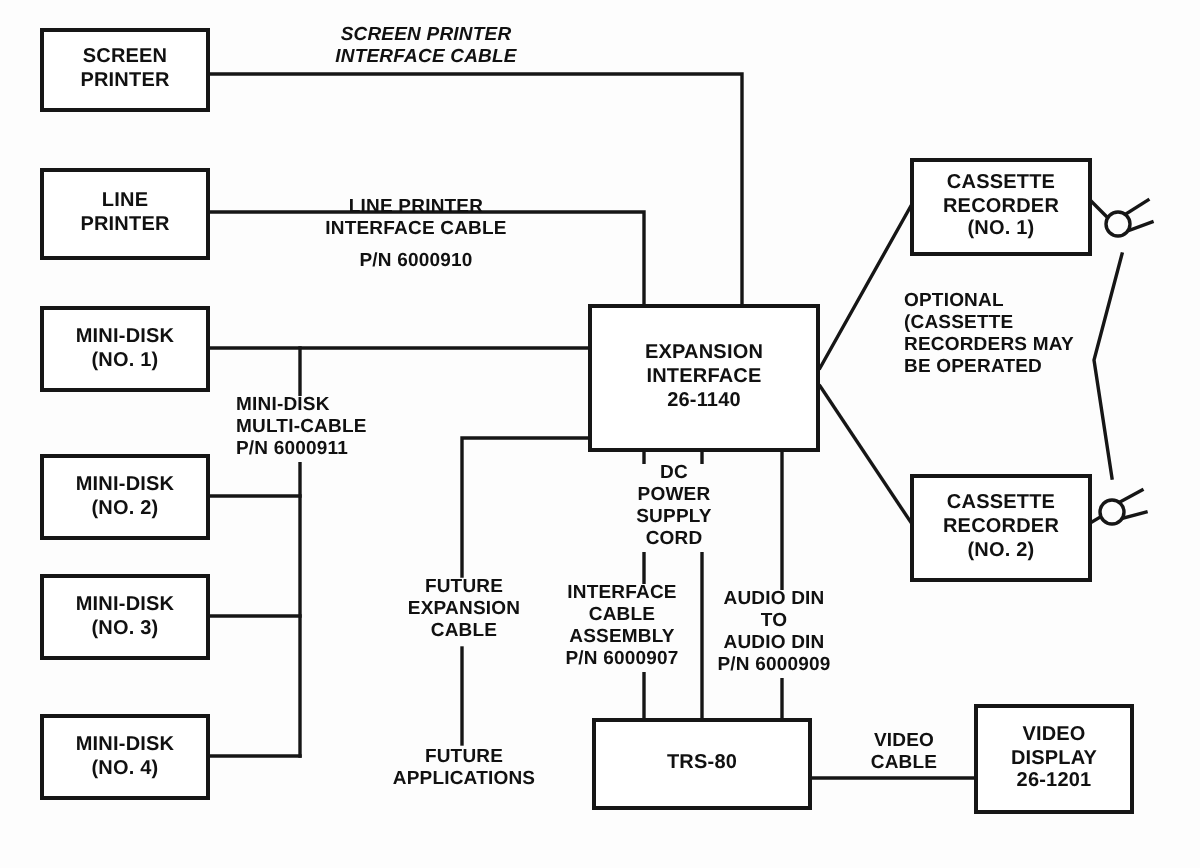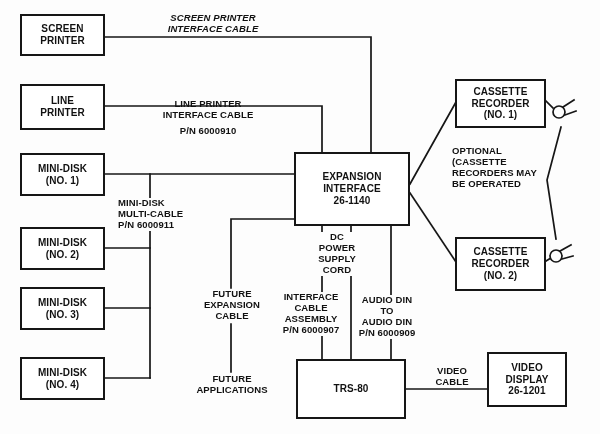--- a/index.html
+++ b/index.html
@@ -88,21 +88,21 @@
   <div class="box" style="left:455px; top:79px; width:91px; height:49px;">
       <span class="ln">CASSETTE</span>
       <span class="ln">RECORDER</span>
       <span class="ln">(NO. 1)</span>
     </div>
   <div class="box" style="left:455px; top:237px; width:91px; height:54px;">
       <span class="ln">CASSETTE</span>
       <span class="ln">RECORDER</span>
       <span class="ln">(NO. 2)</span>
     </div>
-  <div class="box" style="left:296px; top:359px; width:110px; height:60px;">
+  <div class="box" style="left:296px; top:359px; width:110px; height:46px;">
       <span class="ln">TRS-80</span>
     </div>
   <div class="box" style="left:487px; top:352px; width:80px; height:55px;">
       <span class="ln">VIDEO</span>
       <span class="ln">DISPLAY</span>
       <span class="ln">26-1201</span>
     </div>
 
   <div class="lbl" style="left:142px; top:13px; width:142px;font-style:italic;">
       <span class="ln">SCREEN PRINTER</span>

